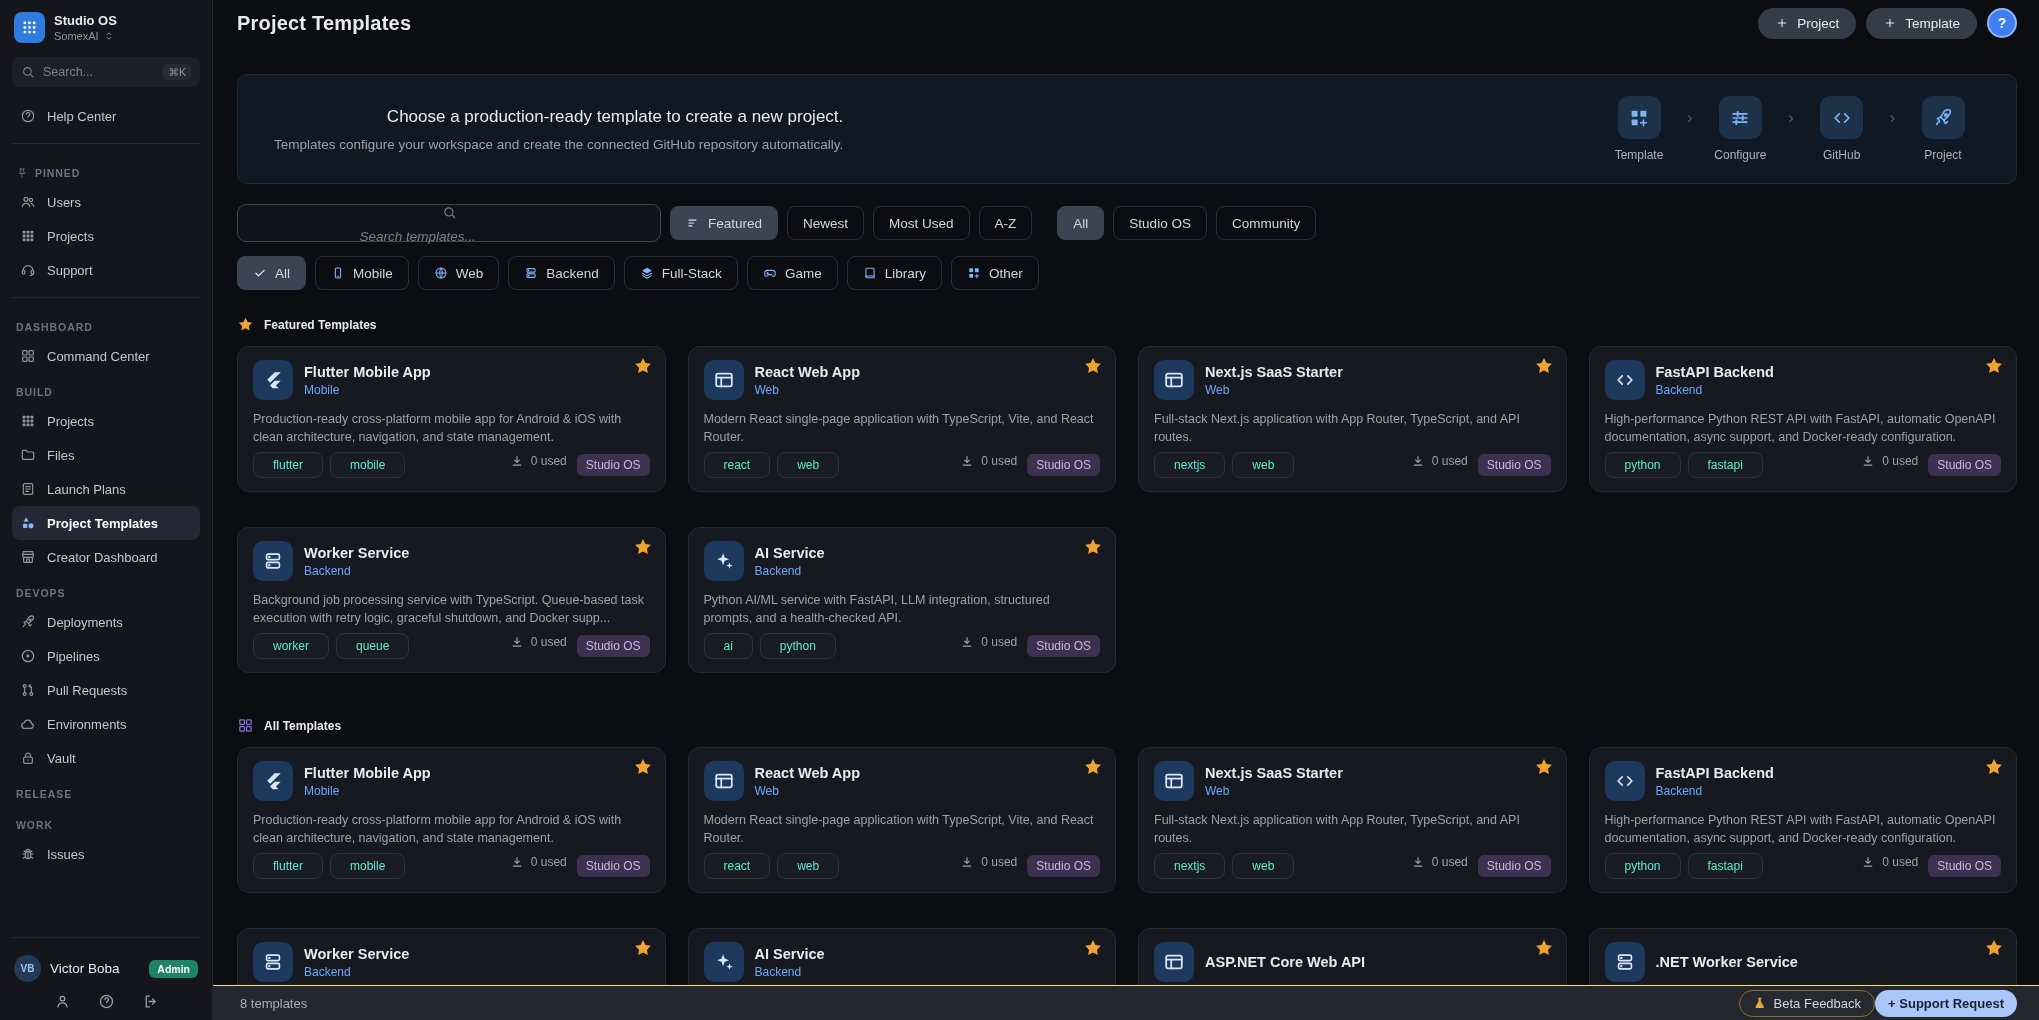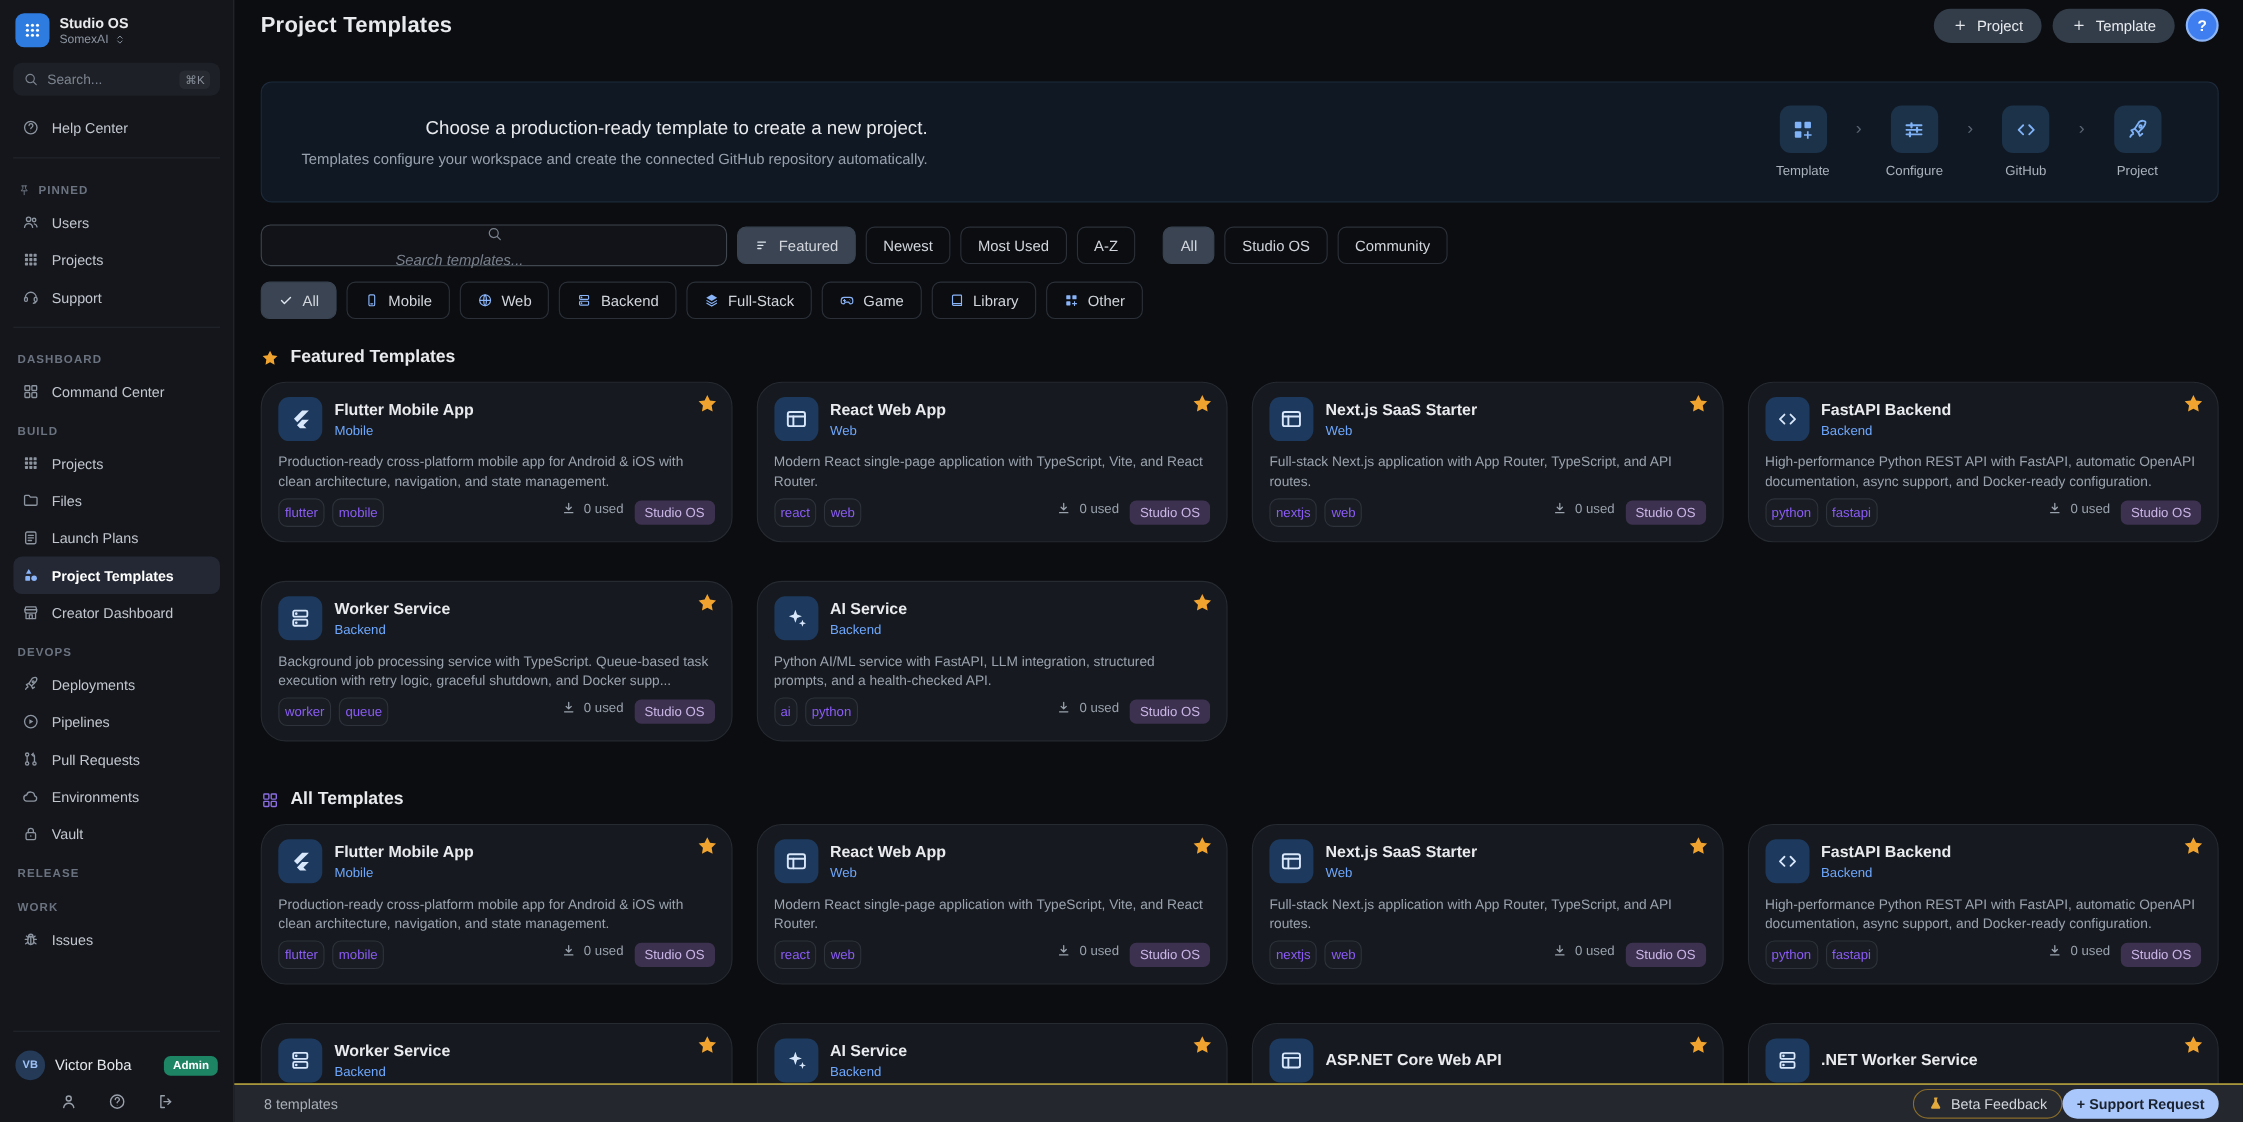--- a/index.html
+++ b/index.html
@@ -81,39 +81,39 @@
   .chip-group { display:flex; gap:9px; }
   .chip { height:34px; border-radius:8px; border:1px solid #2c3139; background:transparent;
     color:#d2d6dc; font-size:13.5px; display:flex; align-items:center; gap:8px; padding:0 15px; cursor:pointer; }
   .chip .ic { color:var(--accent,#8ab4f8); }
   .chip.active { background:#3a4452; border-color:#3a4452; }
   .chip.active .ic { color:#dfe6ef; }
   .sp { width:7px; }
   .cat-row { margin-top:14px; display:flex; gap:9px; }
 
   .section-head { display:flex; align-items:center; gap:10px; margin-top:26px;
-    font-size:16px; font-weight:bold; }
+    font-size:12px; font-weight:bold; }
   .section-head.all { margin-top:44px; }
   .amber { color:var(--star,#f0a32f); }
   .purple { color:var(--purple,#8b6ee0); }
 
   .grid { margin-top:13px; display:grid; grid-template-columns:repeat(4,1fr); gap:35px 22px; }
-  .card { position:relative; background:#16191f; border:1px solid #262a31; border-radius:23px;
+  .card { position:relative; background:#16191f; border:1px solid #262a31; border-radius:12px;
     padding:13px 15px; height:146px; display:flex; flex-direction:column; cursor:pointer; }
   .card-star { position:absolute; top:9px; right:12px; color:var(--star,#f0a32f); cursor:pointer; }
   .card-head { display:flex; gap:11px; align-items:center; padding-right:30px; }
   .card-tile { width:40px; height:40px; border-radius:10px; background:#1d3a5e; color:#d9e7fb;
     display:flex; align-items:center; justify-content:center; flex:none; }
   .card-title { font-size:14.5px; font-weight:bold; white-space:nowrap; }
   .card-cat { font-size:12px; color:var(--cat,#6ea8fe); margin-top:3px; }
   .card-desc { font-size:12.5px; color:#99a2ad; line-height:1.45; margin-top:10px;
     display:-webkit-box; -webkit-line-clamp:2; -webkit-box-orient:vertical; overflow:hidden; }
   .card-foot { margin-top:auto; display:flex; align-items:center; }
   .tag { height:26px; border-radius:8px; border:1px solid #2d323b; background:#191d23;
-    color:#8b5cf6; font-size:12px; display:flex; align-items:center; padding:0 5px; margin-right:7px; }
+    color:#5eead4; font-size:12px; display:flex; align-items:center; padding:0 19px; margin-right:7px; }
   .card-meta { margin-left:auto; display:flex; align-items:flex-start; gap:7px; color:#99a2ad; font-size:12px; }
   .card-meta .ic { color:#99a2ad; }
   .src-badge { background:var(--src-bg,#3d3150); color:var(--src-tx,#c9b5e6); border-radius:6px;
     padding:4px 9px; font-size:12px; margin-left:3px; }
 
   
   .statusbar { position:absolute; left:213px; right:0; top:985px; height:35px; background:#24272d;
     border-top:1px solid #fde047; display:flex; align-items:center; padding:0 22px 0 27px; z-index:5; }
   .status-count { font-size:13px; color:#a9afb8; }
   .status-actions { margin-left:auto; display:flex; align-items:center; gap:0; }

